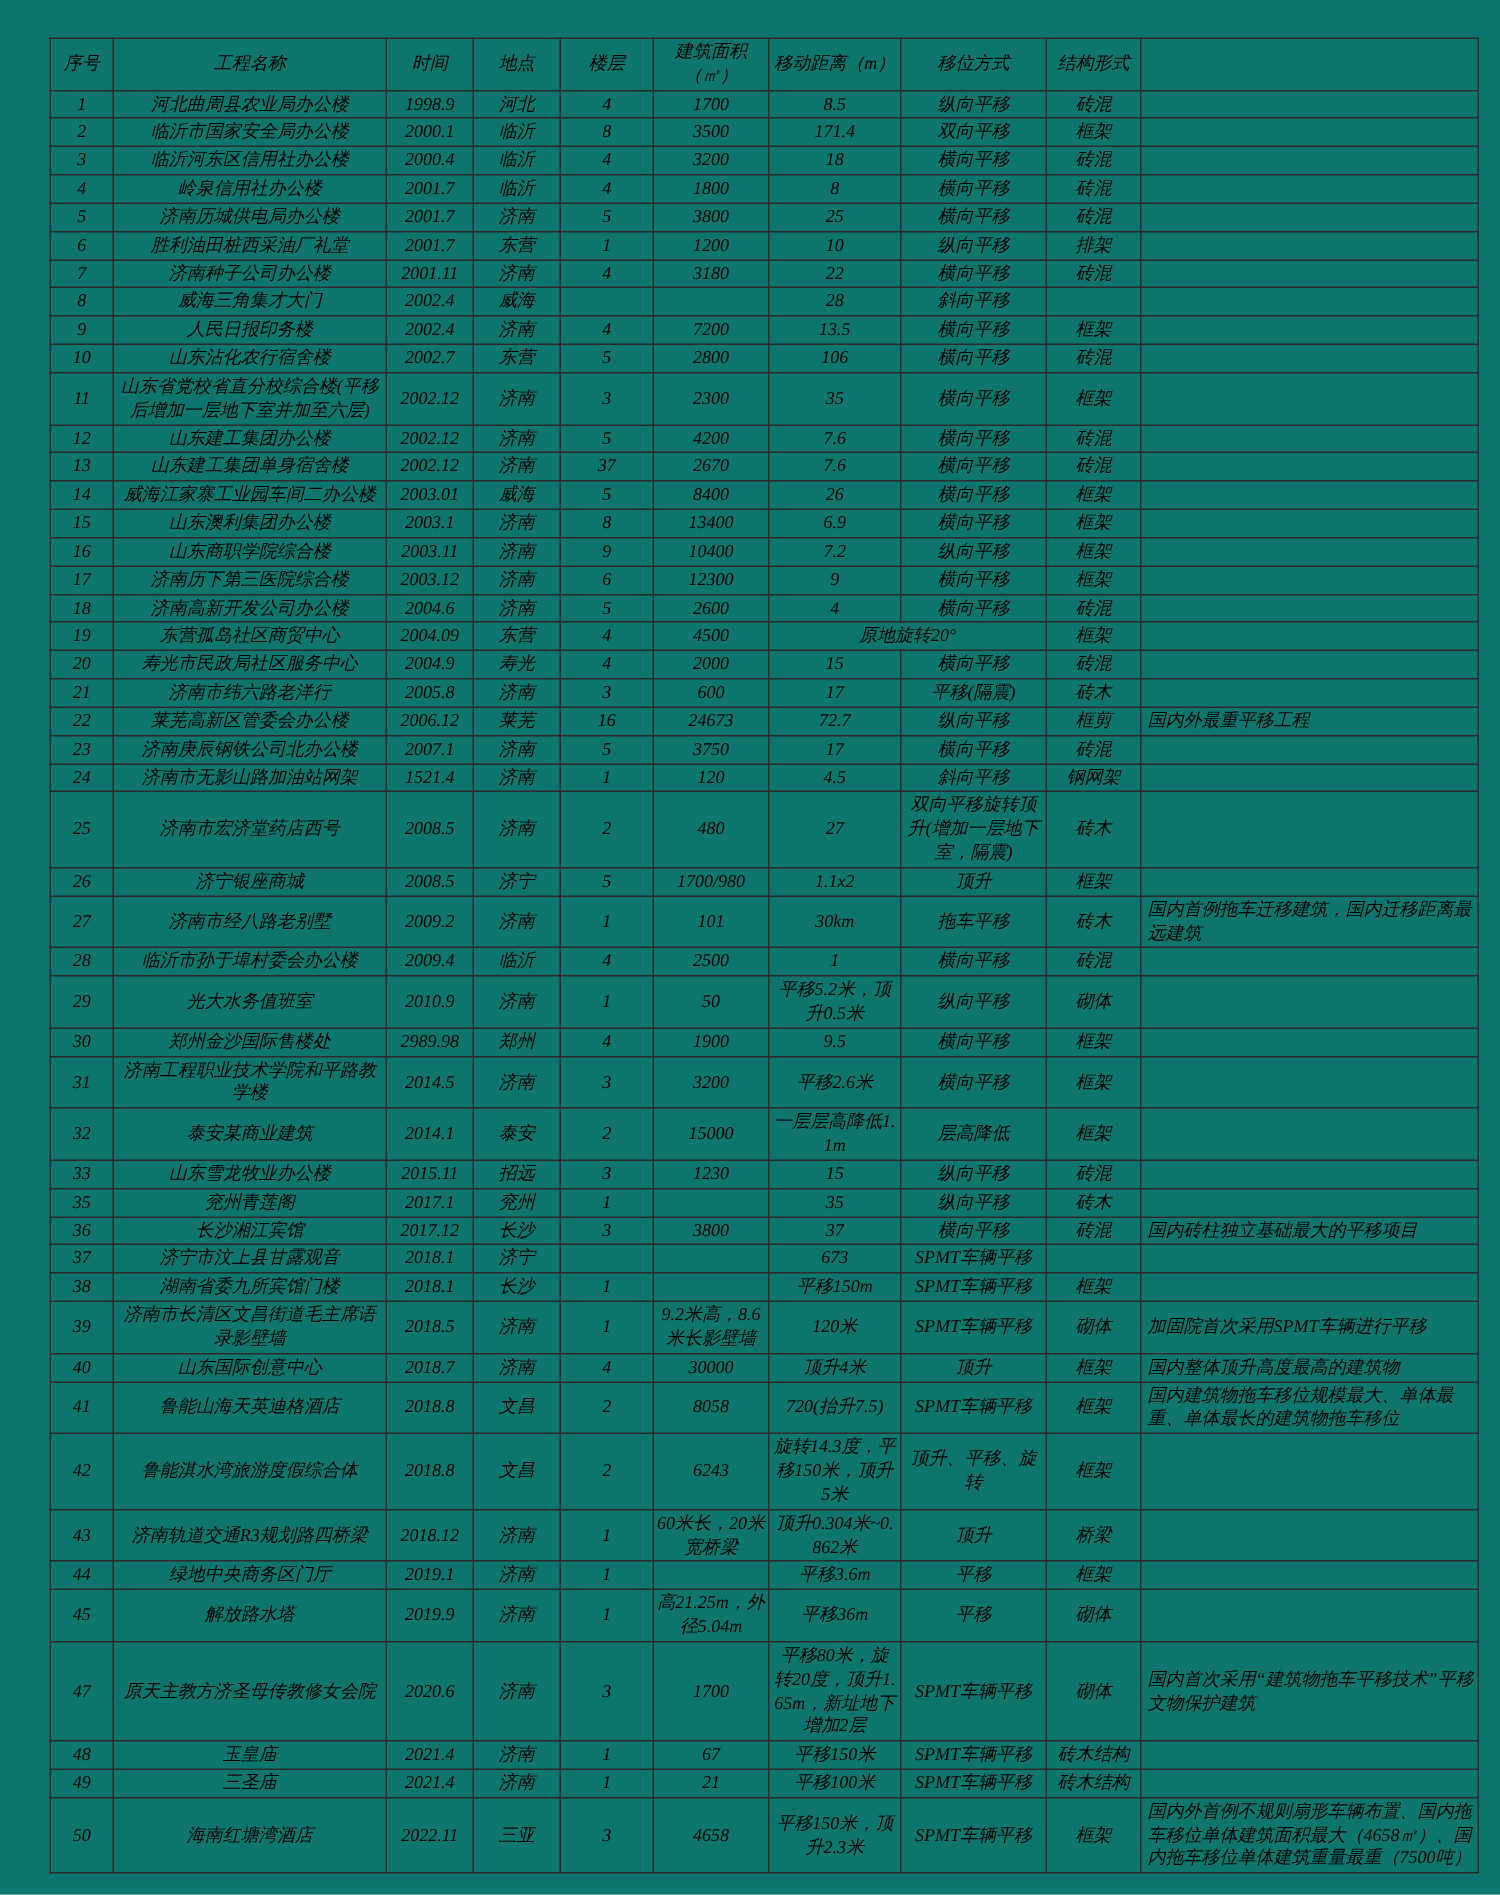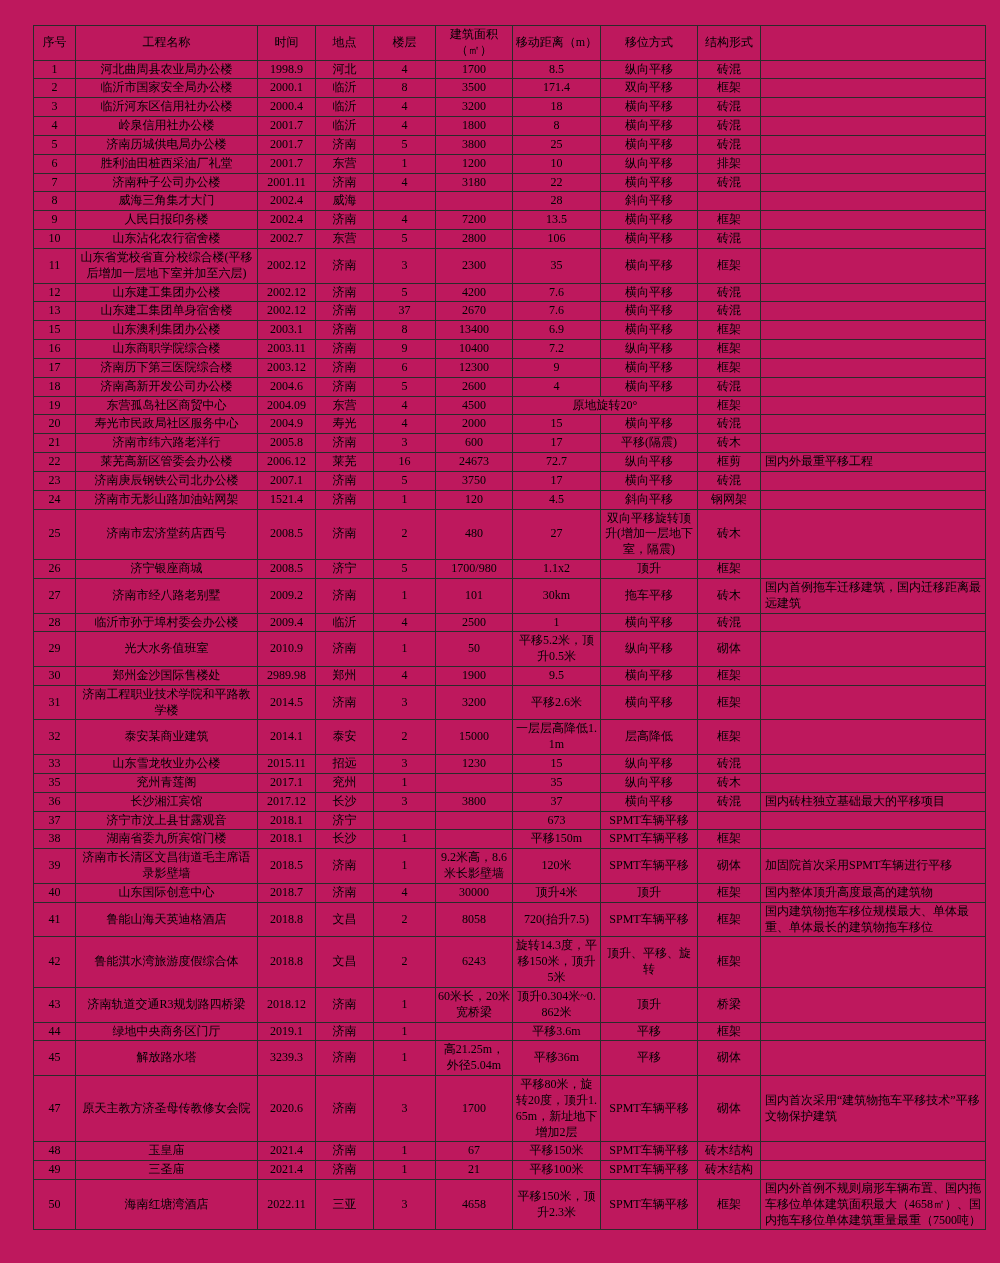--- a/index.html
+++ b/index.html
@@ -7,21 +7,22 @@
     padding: 0;
     background: #ffffff;
     color: #000000;
     font-family: "Liberation Serif", "DejaVu Serif", serif;
   }
   .page {
     width: 1000px;
     height: 1263px;
     box-sizing: border-box;
     padding: 25px 14px 10px 33px;
-    background: #be185d;
+    background: #0f766e;
+    font-style: italic;
   }
   table.proj {
     border-collapse: collapse;
     table-layout: fixed;
     width: 952px;
   }
   table.proj th,
   table.proj td {
     border: 1px solid #2b2b2b;
     font-size: 12px;
@@ -230,20 +231,32 @@
           <td class="c-time">2002.12</td>
           <td class="c-loc">济南</td>
           <td class="c-floors">37</td>
           <td class="c-area">2670</td>
           <td class="c-dist">7.6</td>
           <td class="c-method">横向平移</td>
           <td class="c-struct">砖混</td>
           <td class="c-note"></td>
         </tr>
         <tr>
+          <td class="c-no">14</td>
+          <td class="c-name">威海江家寨工业园车间二办公楼</td>
+          <td class="c-time">2003.01</td>
+          <td class="c-loc">威海</td>
+          <td class="c-floors">5</td>
+          <td class="c-area">8400</td>
+          <td class="c-dist">26</td>
+          <td class="c-method">横向平移</td>
+          <td class="c-struct">框架</td>
+          <td class="c-note"></td>
+        </tr>
+        <tr>
           <td class="c-no">15</td>
           <td class="c-name">山东澳利集团办公楼</td>
           <td class="c-time">2003.1</td>
           <td class="c-loc">济南</td>
           <td class="c-floors">8</td>
           <td class="c-area">13400</td>
           <td class="c-dist">6.9</td>
           <td class="c-method">横向平移</td>
           <td class="c-struct">框架</td>
           <td class="c-note"></td>
@@ -579,21 +592,21 @@
           <td class="c-floors">1</td>
           <td class="c-area"></td>
           <td class="c-dist">平移3.6m</td>
           <td class="c-method">平移</td>
           <td class="c-struct">框架</td>
           <td class="c-note"></td>
         </tr>
         <tr>
           <td class="c-no">45</td>
           <td class="c-name">解放路水塔</td>
-          <td class="c-time">3239.3</td>
+          <td class="c-time">2019.9</td>
           <td class="c-loc">济南</td>
           <td class="c-floors">1</td>
           <td class="c-area">高21.25m，外径5.04m</td>
           <td class="c-dist">平移36m</td>
           <td class="c-method">平移</td>
           <td class="c-struct">砌体</td>
           <td class="c-note"></td>
         </tr>
         <tr>
           <td class="c-no">47</td>

